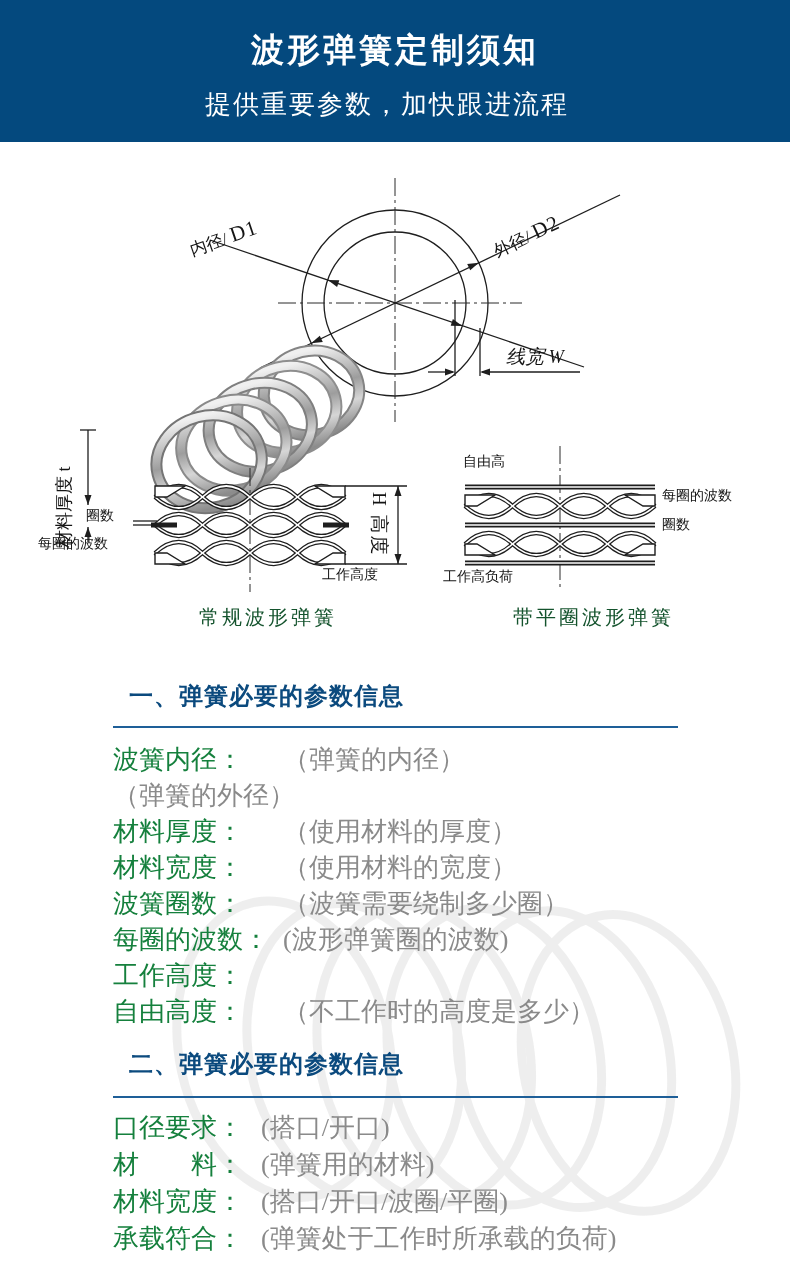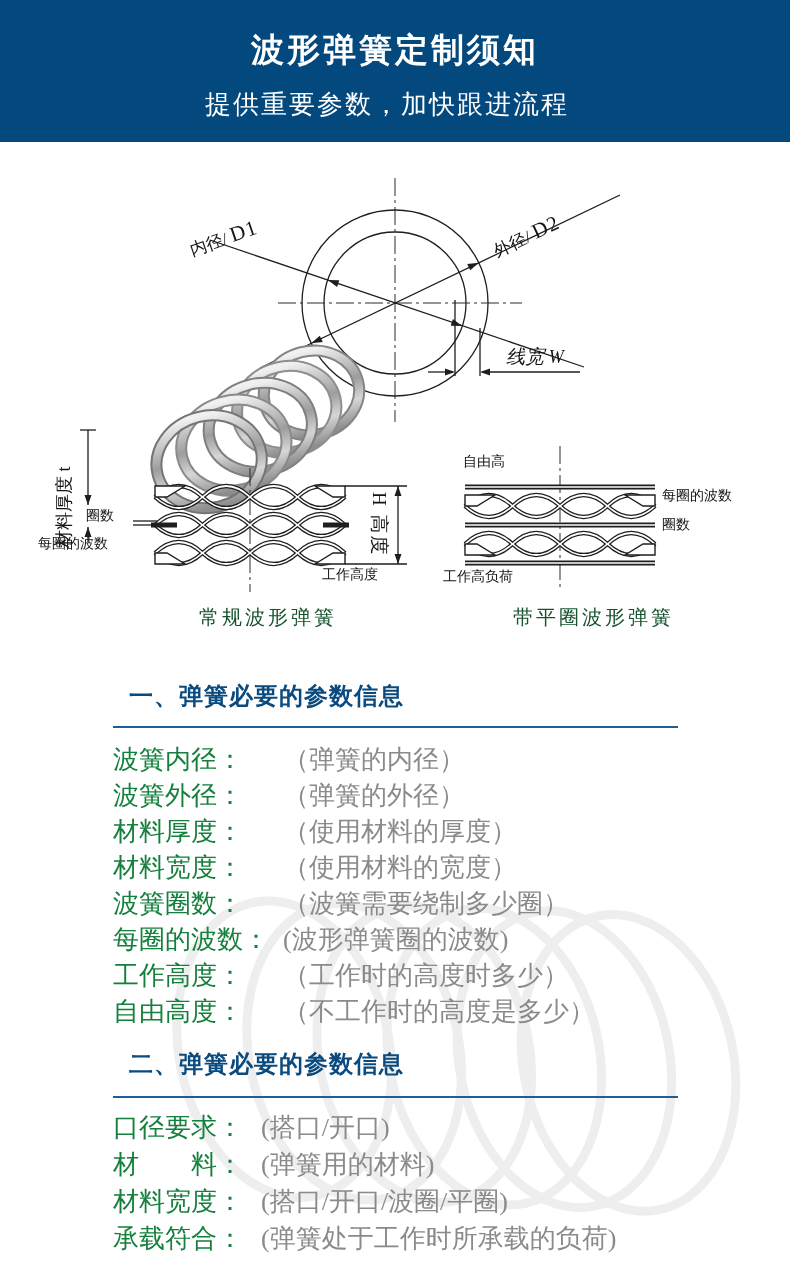--- a/index.html
+++ b/index.html
@@ -214,21 +214,20 @@
   <div class="sec-heading" style="top:680px;">一、弹簧必要的参数信息</div>
   <div class="sec-rule" style="top:726px;"></div>
   <div class="param-list" style="top:742px;">
 
       <div class="param-row">
         <span class="param-label">波簧内径：</span>
         <span class="param-value">（弹簧的内径）</span>
       </div>
 
       <div class="param-row">
-        <span class="param-label">波簧外径：</span>
         <span class="param-value">（弹簧的外径）</span>
       </div>
 
       <div class="param-row">
         <span class="param-label">材料厚度：</span>
         <span class="param-value">（使用材料的厚度）</span>
       </div>
 
       <div class="param-row">
         <span class="param-label">材料宽度：</span>
@@ -240,21 +239,20 @@
         <span class="param-value">（波簧需要绕制多少圈）</span>
       </div>
 
       <div class="param-row">
         <span class="param-label">每圈的波数：</span>
         <span class="param-value">(波形弹簧圈的波数)</span>
       </div>
 
       <div class="param-row">
         <span class="param-label">工作高度：</span>
-        <span class="param-value">（工作时的高度时多少）</span>
       </div>
 
       <div class="param-row">
         <span class="param-label">自由高度：</span>
         <span class="param-value">（不工作时的高度是多少）</span>
       </div>
     </div>
 
   <div class="sec-heading" style="top:1048px;">二、弹簧必要的参数信息</div>
   <div class="sec-rule" style="top:1096px;"></div>

